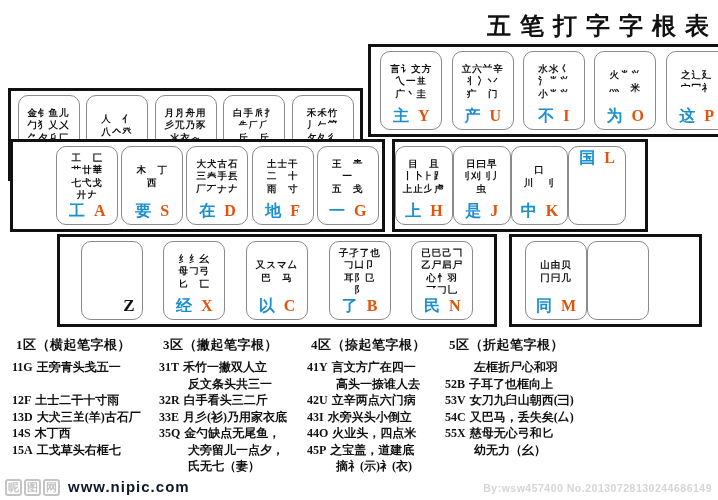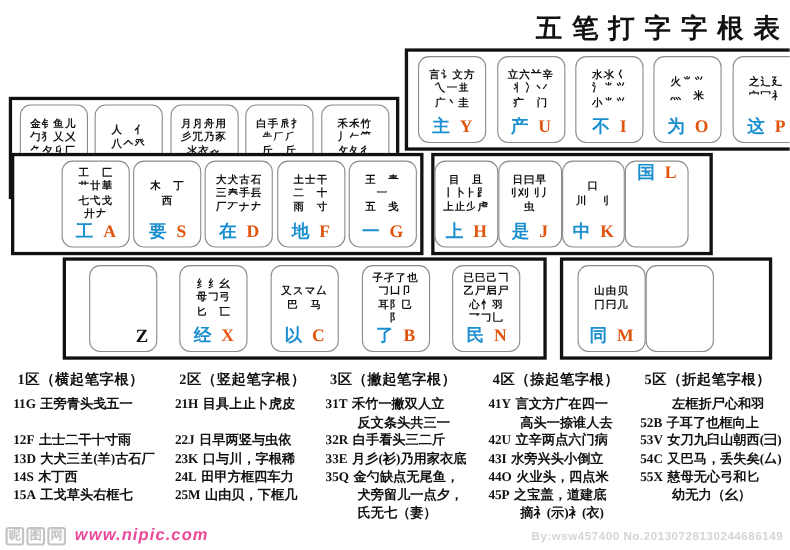--- a/index.html
+++ b/index.html
@@ -29,22 +29,22 @@
   .legend{position:absolute;top:336px;left:12px;width:700px;display:flex;}
   .lcol{box-sizing:border-box;}
   .lc1{width:147px;} .lc2{width:137px;} .lc3{width:148px;} .lc4{width:138px;} .lc5{width:130px;}
   .lhead{font-size:13px;font-weight:bold;margin:0 0 5px 4px;letter-spacing:0.5px;white-space:nowrap;}
   .lline{font-size:12px;font-weight:bold;line-height:16.5px;white-space:nowrap;}
   .lcode{margin-right:4px;}
   .cont{padding-left:29px;}
   .wm-left{position:absolute;left:5px;bottom:4px;display:flex;align-items:center;gap:6px;}
   .wm-logo span{display:inline-block;border:2px solid #c4c4c4;border-radius:3px;color:#c4c4c4;
                 font-size:11px;line-height:13px;padding:0 1px;margin-right:2px;font-weight:bold;}
-  .wm-url{font-size:15px;color:#ec4899;font-weight:bold;letter-spacing:1px;
-          font-family:"Liberation Sans","DejaVu Sans",sans-serif;font-style:italic;}
+  .wm-url{font-size:15px;color:#0f172a;font-weight:bold;letter-spacing:1px;
+          font-family:"Liberation Sans","DejaVu Sans",sans-serif;}
   .wm-right{position:absolute;right:6px;bottom:6px;font-size:10.5px;color:#d5d5d5;
             font-weight:bold;letter-spacing:0.5px;
             font-family:"Liberation Sans","DejaVu Sans",sans-serif;}
 </style>
 </head>
 <body>
 
 <div class="page">
   <div class="title">五笔打字字根表</div>
   <div class="krow krow1">
@@ -333,29 +333,20 @@
   <div class="legend">
       <div class="lcol lc1">
         <div class="lhead">1区（横起笔字根）</div>
         <div class="lline"><span class="lcode">11G</span>王旁青头戋五一</div>
         <div class="lline cont">&nbsp;</div>
         <div class="lline"><span class="lcode">12F</span>土士二干十寸雨</div>
         <div class="lline"><span class="lcode">13D</span>大犬三𦍌(羊)古石厂</div>
         <div class="lline"><span class="lcode">14S</span>木丁西</div>
         <div class="lline"><span class="lcode">15A</span>工戈草头右框七</div>
       </div>
-      <div class="lcol lc2">
-        <div class="lhead">2区（竖起笔字根）</div>
-        <div class="lline"><span class="lcode">21H</span>目具上止卜虎皮</div>
-        <div class="lline cont">&nbsp;</div>
-        <div class="lline"><span class="lcode">22J</span>日早两竖与虫依</div>
-        <div class="lline"><span class="lcode">23K</span>口与川，字根稀</div>
-        <div class="lline"><span class="lcode">24L</span>田甲方框四车力</div>
-        <div class="lline"><span class="lcode">25M</span>山由贝，下框几</div>
-      </div>
       <div class="lcol lc3">
         <div class="lhead">3区（撇起笔字根）</div>
         <div class="lline"><span class="lcode">31T</span>禾竹一撇双人立</div>
         <div class="lline cont">反文条头共三一</div>
         <div class="lline"><span class="lcode">32R</span>白手看头三二斤</div>
         <div class="lline"><span class="lcode">33E</span>月彡(衫)乃用家衣底</div>
         <div class="lline"><span class="lcode">35Q</span>金勺缺点无尾鱼，</div>
         <div class="lline cont">犬旁留儿一点夕，</div>
         <div class="lline cont">氏无七（妻）</div>
       </div>

